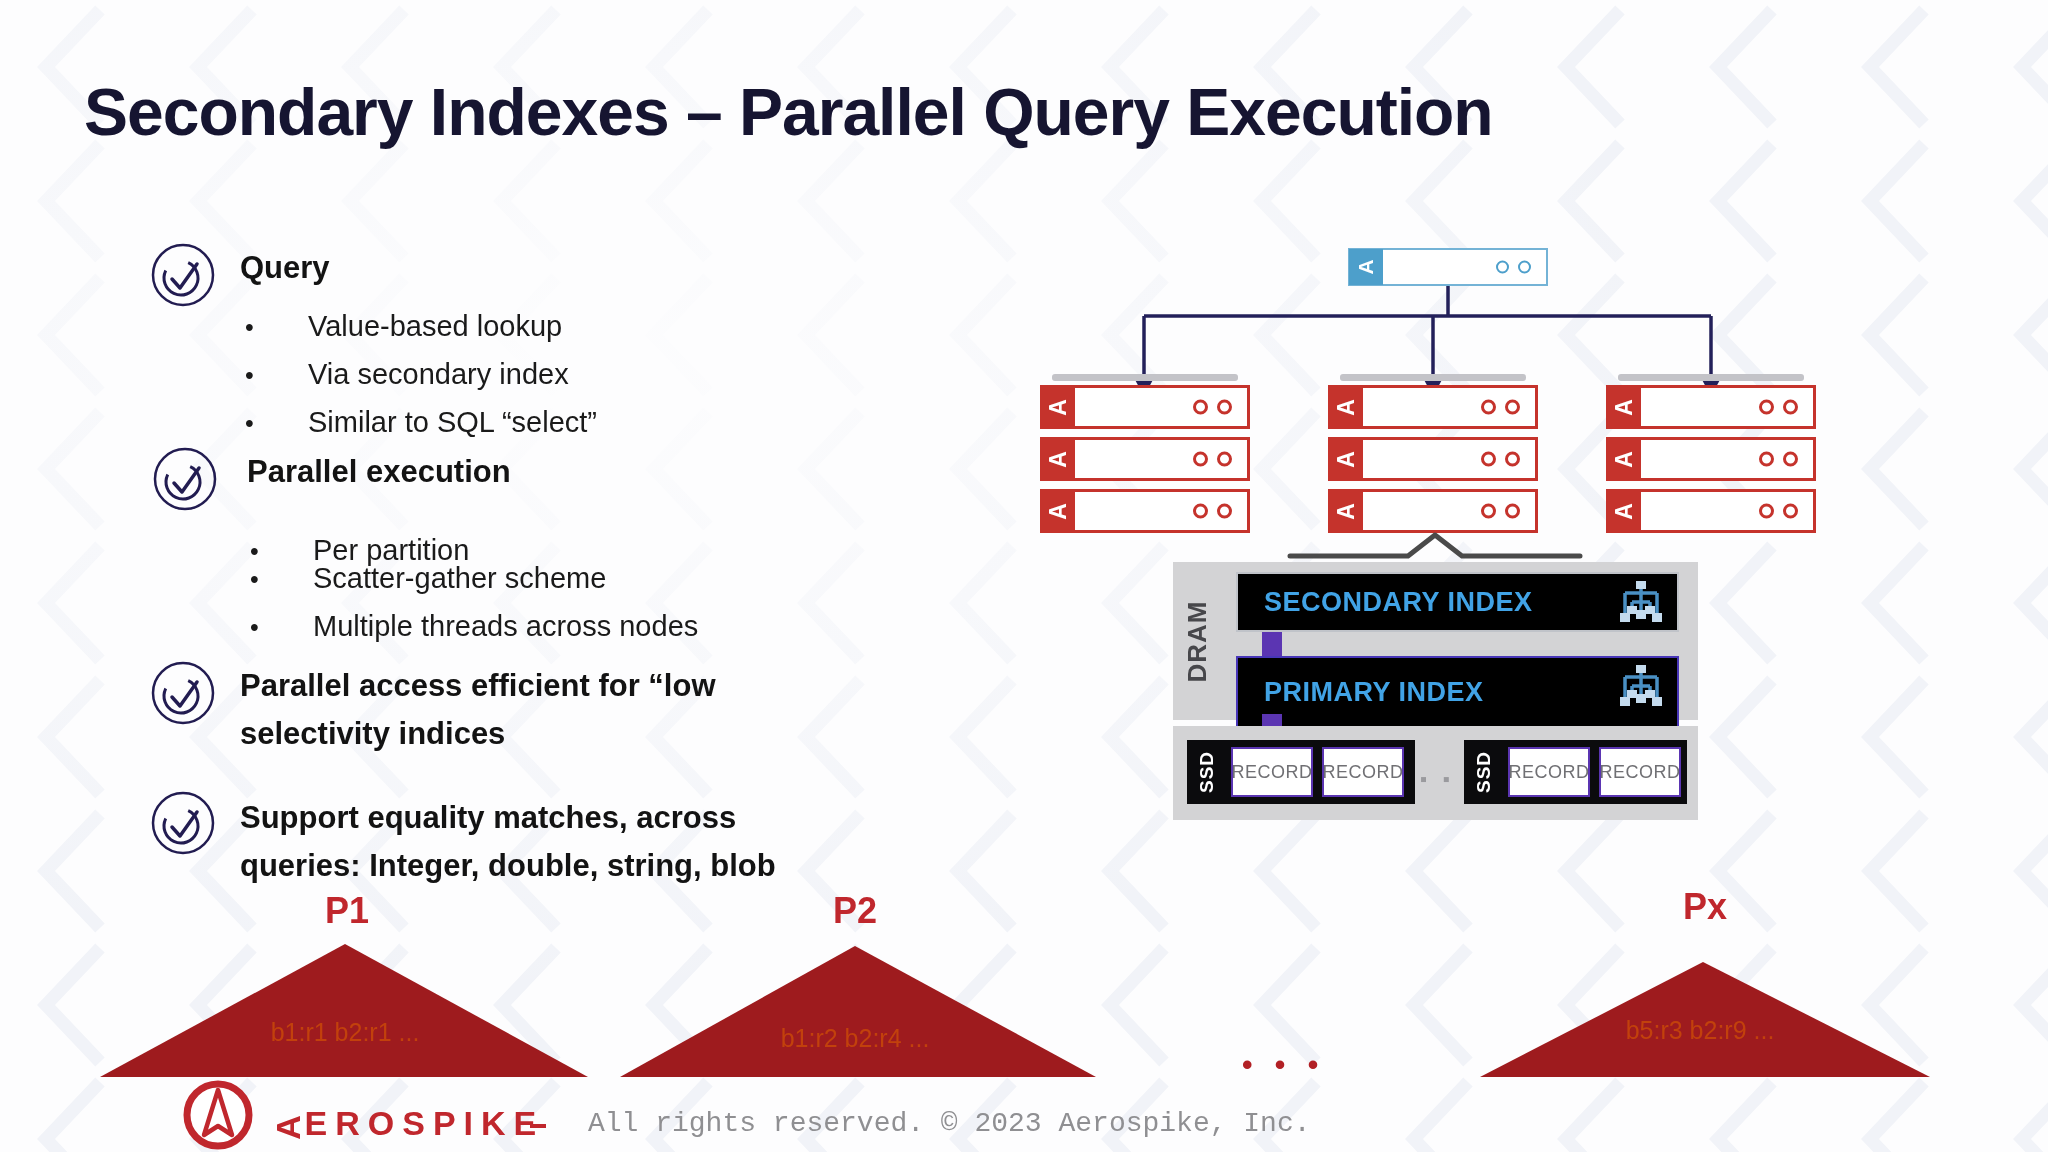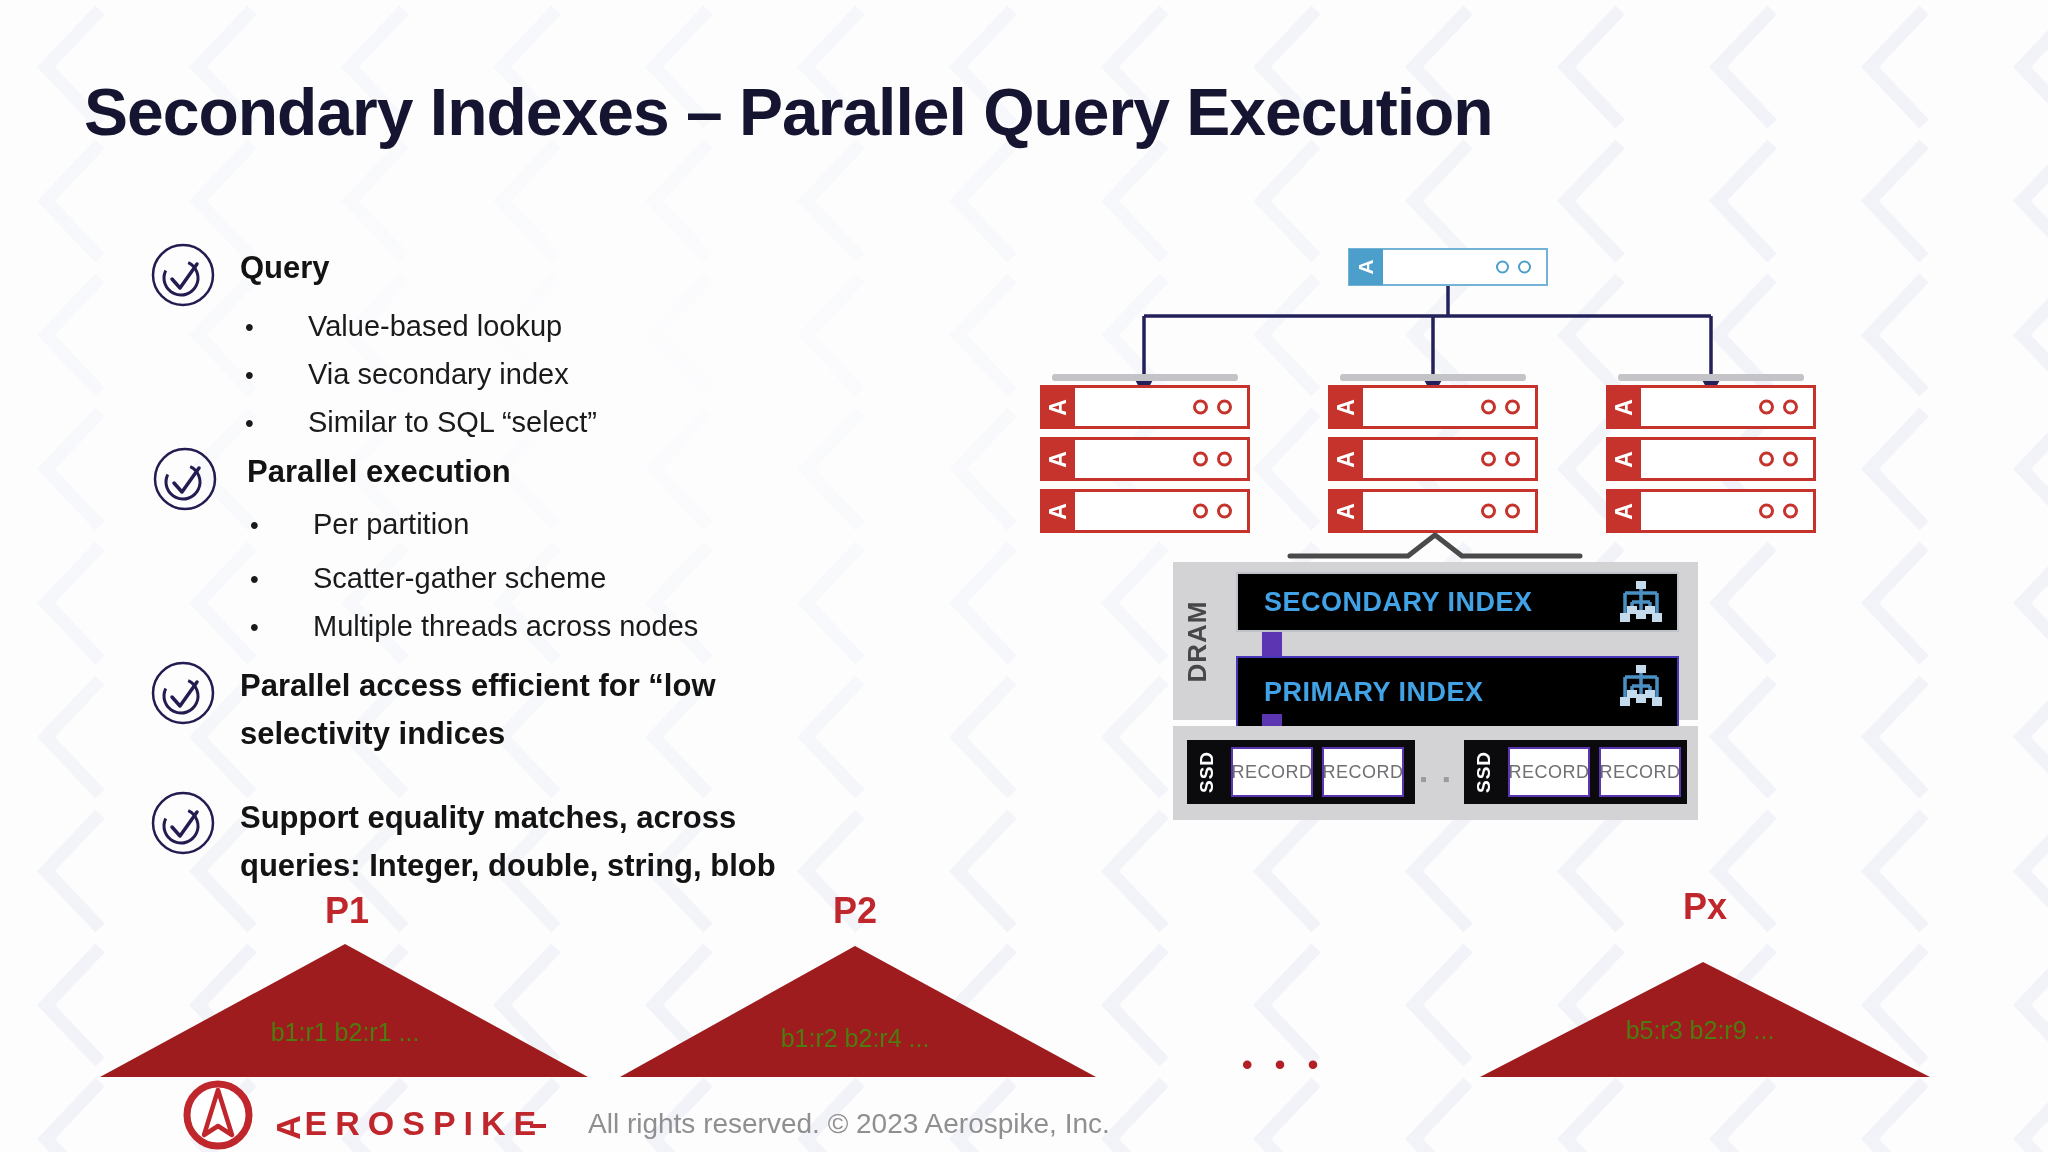--- a/index.html
+++ b/index.html
@@ -51,30 +51,30 @@
   .pconn { position:absolute; background:#5b35b2; }
   .ssd-box { position:absolute; background:#0b0b0d; }
   .ssd-label span { font-size:19px; color:#fff; letter-spacing:1px; }
   .record { position:absolute; width:82px; height:50px; background:#fff; border:2px solid #5b35b2;
             box-sizing:border-box; display:flex; align-items:center; justify-content:center;
             font-size:18px; color:#707074; letter-spacing:0.5px; }
   .ssd-dots { position:absolute; font-size:20px; font-weight:bold; color:#9a9a9e; letter-spacing:5px; }
 
   
   .p-label { position:absolute; font-size:36px; font-weight:bold; color:#c0272d; }
-  .p-records { position:absolute; width:320px; text-align:center; font-size:25px; color:#4d7c0f; }
+  .p-records { position:absolute; width:320px; text-align:center; font-size:25px; color:#c2410c; }
   .p-dots { position:absolute; font-size:30px; font-weight:bold; color:#b22025; letter-spacing:7px; }
 
   
   .wordmark { position:absolute; left:272px; top:1104px; color:#c0272d; font-weight:bold;
               font-size:34px; letter-spacing:8px; white-space:nowrap; }
   .wordmark .rot-a { display:inline-block; transform:rotate(-90deg); }
   .wordmark .e-dash { display:inline-block; width:16px; height:4px; background:#c0272d;
                       vertical-align:middle; margin-left:-14px; }
-  .copyright { position:absolute; left:588px; top:1108px; font-size:28px; color:#8f8f92; white-space:nowrap; }
+  .copyright { position:absolute; left:588px; top:1108px; font-size:28px; color:#8f8f92; white-space:nowrap;font-family:Liberation Mono, monospace; }
 </style>
 </head>
 <body>
 
 <div class="slide">
 
   <svg class="abs" style="left:0;top:0" width="2048" height="1152">
     <defs>
       <pattern id="chev" width="152" height="134" patternUnits="userSpaceOnUse">
         <path d="M100,10 L46,67 L100,124" fill="none" stroke="#f1f3f8" stroke-width="13"></path>
@@ -99,21 +99,21 @@
   <div class="b-item" style="left:245px;top:358px"><span class="mark">•</span><span>Via secondary index</span></div>
   <div class="b-item" style="left:245px;top:310px"><span class="mark">•</span><span>Value-based lookup</span></div>
   <div class="b-item" style="left:245px;top:406px"><span class="mark">•</span><span>Similar to SQL “select”</span></div>
 
   <svg class="check-icon" style="left:152px;top:446px" viewBox="0 0 66 66">
     <circle cx="33" cy="33" r="30" fill="none" stroke="#221c51" stroke-width="2.5"></circle>
     <circle cx="31" cy="36" r="17" fill="none" stroke="#221c51" stroke-width="3" stroke-dasharray="80 27" transform="rotate(-65 31 36)"></circle>
     <path d="M22,37 L30,46 L47,22" fill="none" stroke="#221c51" stroke-width="3.5" stroke-linecap="round" stroke-linejoin="round"></path>
   </svg>
   <div class="b-heading" style="left:247px;top:454px">Parallel execution</div>
-  <div class="b-item" style="left:250px;top:508px"><span class="mark">•</span><span>Per partition</span></div>
+  <div class="b-item" style="left:250px;top:534px"><span class="mark">•</span><span>Per partition</span></div>
   <div class="b-item" style="left:250px;top:562px"><span class="mark">•</span><span>Scatter-gather scheme</span></div>
   <div class="b-item" style="left:250px;top:610px"><span class="mark">•</span><span>Multiple threads across nodes</span></div>
 
   <svg class="check-icon" style="left:150px;top:660px" viewBox="0 0 66 66">
     <circle cx="33" cy="33" r="30" fill="none" stroke="#221c51" stroke-width="2.5"></circle>
     <circle cx="31" cy="36" r="17" fill="none" stroke="#221c51" stroke-width="3" stroke-dasharray="80 27" transform="rotate(-65 31 36)"></circle>
     <path d="M22,37 L30,46 L47,22" fill="none" stroke="#221c51" stroke-width="3.5" stroke-linecap="round" stroke-linejoin="round"></path>
   </svg>
   <div class="b-heading-wrap" style="left:240px;top:662px">Parallel access efficient for “low selectivity indices</div>
 

